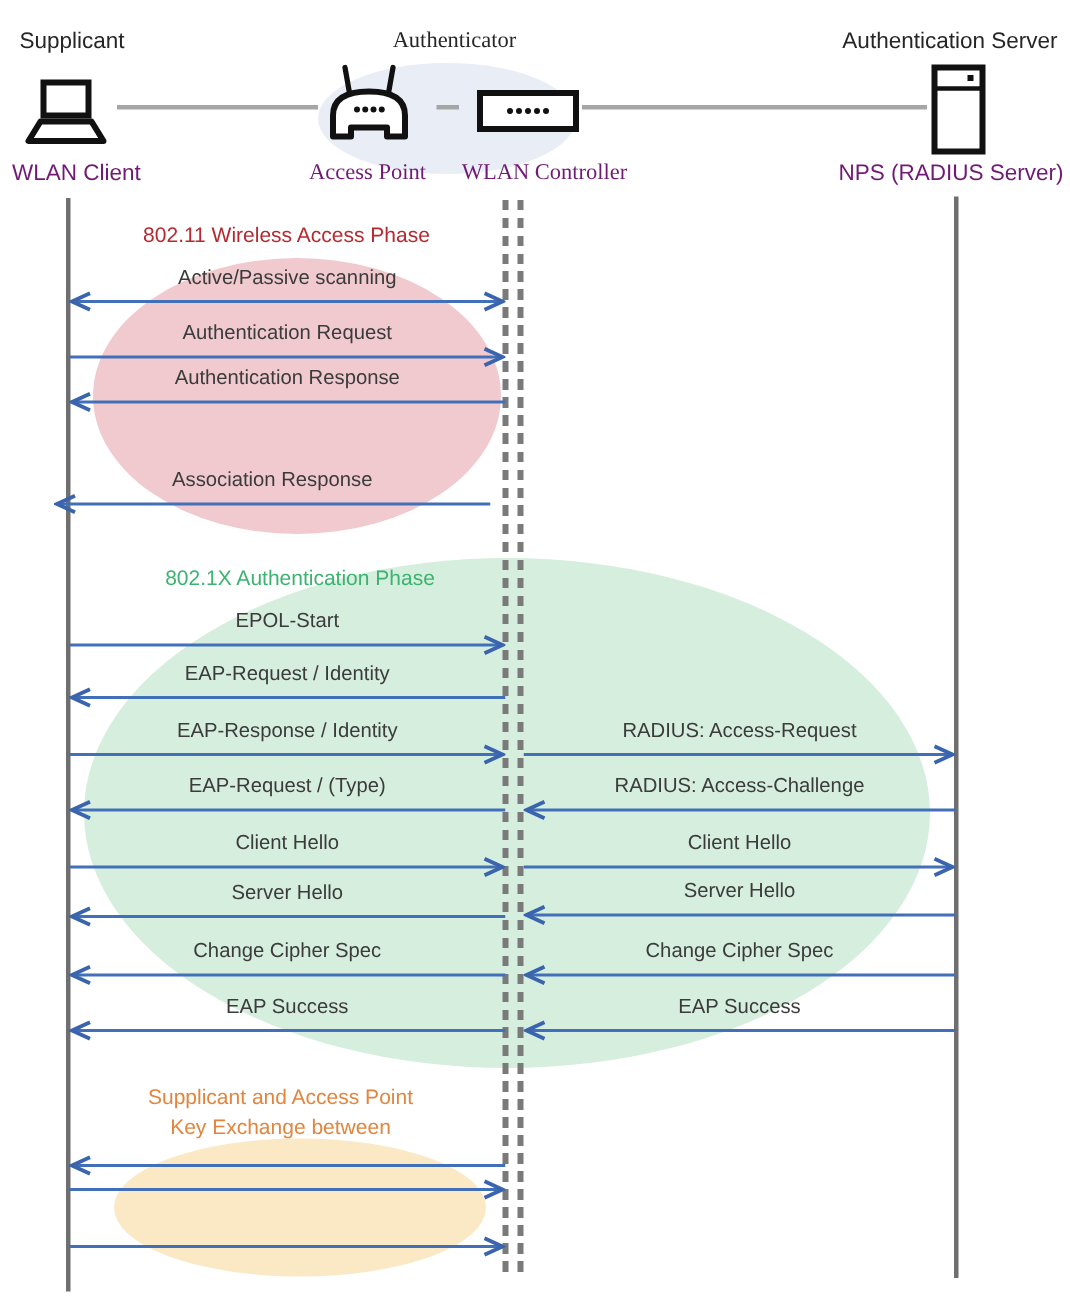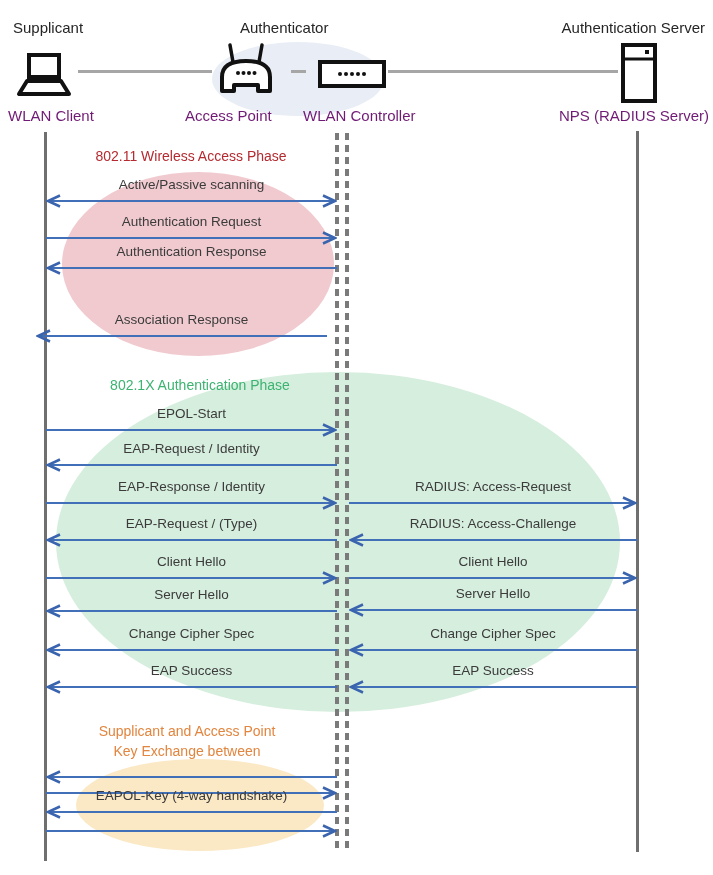--- a/index.html
+++ b/index.html
@@ -3,21 +3,21 @@
 <meta charset="utf-8">
 <style>
   html,body{margin:0;padding:0;background:#fff;}
   .stage{
     position:relative;width:713px;height:875px;background:#fff;overflow:hidden;
     font-family:"Liberation Sans",sans-serif;color:#3b3b3b;
   }
   
   .role{position:absolute;top:19px;font-size:15px;color:#262626;white-space:nowrap;}
   .node-label{position:absolute;top:107px;font-size:15px;color:#701a75;white-space:nowrap;}
-  .center{}
+  .center{text-align:center;font-family:Liberation Serif, serif;}
   
   .ellipse{position:absolute;border-radius:50%;z-index:0;}
   
   .connector{position:absolute;top:70px;height:3px;background:#a6a6a6;z-index:1;}
   
   .lifeline{position:absolute;z-index:1;}
   .lifeline.solid{width:3px;background:#6f6f6f;}
   .lifeline.dashed{width:4px;background:repeating-linear-gradient(to bottom,#7a7a7a 0 7px,transparent 7px 12px);}
   
   .phase-title{position:absolute;z-index:2;font-size:14px;white-space:nowrap;text-align:center;line-height:20px;}
@@ -187,27 +187,20 @@
           <path d="M14 1.5 L2 7 L14 12.5" fill="none" stroke="#3A64AE" stroke-width="2.5"></path>
         </svg>
       </div>
       <div class="msg" style="left: 46px; top: 768px; width: 291px;">
         <div class="msg-label"></div>
         <svg class="msg-arrow" width="291" height="14" xmlns="http://www.w3.org/2000/svg">
           <line x1="0" y1="7" x2="288" y2="7" stroke="#4270B8" stroke-width="2"></line>
           <path d="M277 1.5 L289 7 L277 12.5" fill="none" stroke="#3A64AE" stroke-width="2.5"></path>
         </svg>
       </div>
-      <div class="msg" style="left: 46px; top: 787px; width: 291px;">
-        <div class="msg-label">EAPOL-Key (4-way handshake)</div>
-        <svg class="msg-arrow" width="291" height="14" xmlns="http://www.w3.org/2000/svg">
-          <line x1="3" y1="7" x2="291" y2="7" stroke="#4270B8" stroke-width="2"></line>
-          <path d="M14 1.5 L2 7 L14 12.5" fill="none" stroke="#3A64AE" stroke-width="2.5"></path>
-        </svg>
-      </div>
       <div class="msg" style="left: 46px; top: 806px; width: 291px;">
         <div class="msg-label"></div>
         <svg class="msg-arrow" width="291" height="14" xmlns="http://www.w3.org/2000/svg">
           <line x1="0" y1="7" x2="288" y2="7" stroke="#4270B8" stroke-width="2"></line>
           <path d="M277 1.5 L289 7 L277 12.5" fill="none" stroke="#3A64AE" stroke-width="2.5"></path>
         </svg>
       </div>
       <div class="msg" style="left: 349px; top: 478px; width: 288px;">
         <div class="msg-label">RADIUS: Access-Request</div>
         <svg class="msg-arrow" width="288" height="14" xmlns="http://www.w3.org/2000/svg">

